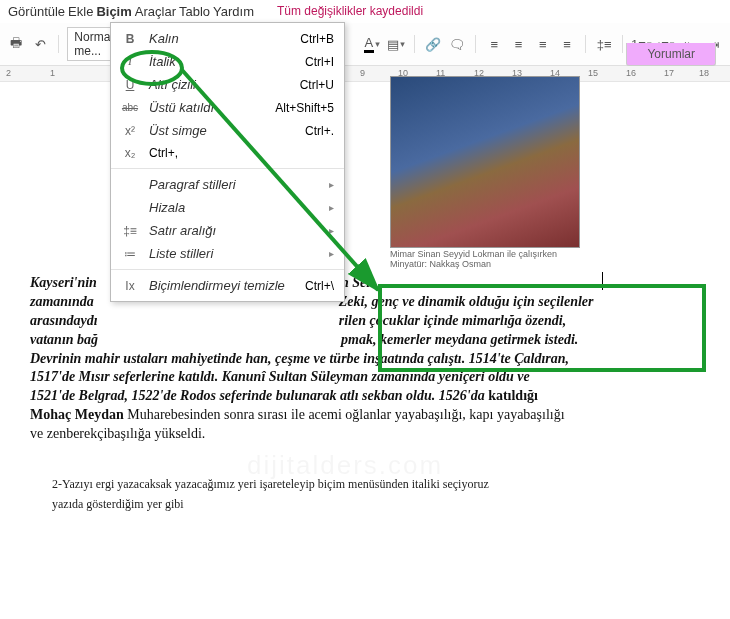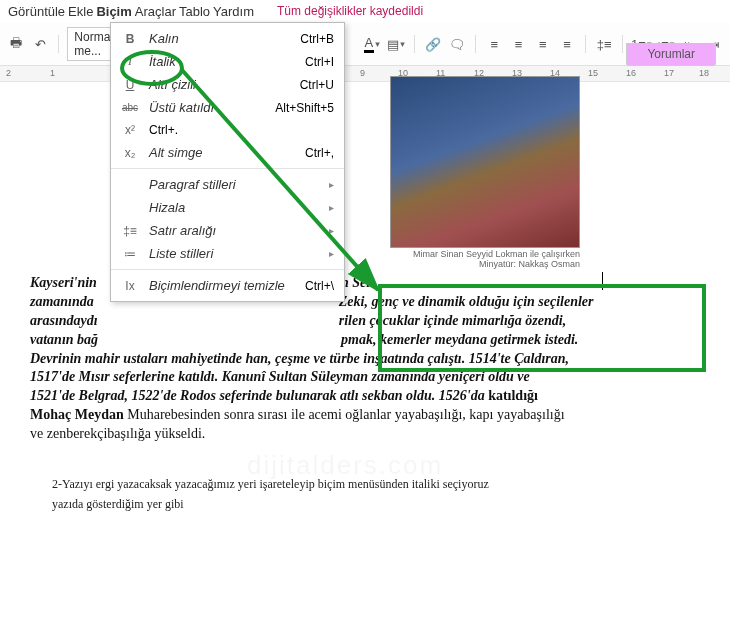--- a/index.html
+++ b/index.html
@@ -108,21 +108,21 @@
     top: 76px;
     width: 190px;
     height: 190px;
     z-index: 5;
   }
   .fig-img {
     width: 190px; height: 172px;
     background: linear-gradient(160deg,#2a4a7a 0%, #4a6aa0 40%, #8a6a40 55%, #a05050 75%, #7a3030 100%);
     border: 1px solid #999;
   }
-  .fig-cap { font-size: 9px; color:#666; line-height:1.1; padding-top:2px;text-align:right;}
+  .fig-cap { font-size: 9px; color:#666; line-height:1.1; padding-top:2px;}
   .body-text {
     position:absolute;
     top: 274px;
     left: 30px;
     width: 680px;
     font-family: Georgia, 'Times New Roman', serif;
     font-size: 14px;
     line-height: 1.35;
     color: #111;
   }
@@ -228,25 +228,25 @@
     <span class="label">Altı çizili</span>
     <span class="shortcut">Ctrl+U</span>
   </div>
   <div class="dd-item">
     <span class="icon" style="text-decoration:line-through;font-size:10px">abc</span>
     <span class="label">Üstü katıldı</span>
     <span class="shortcut">Alt+Shift+5</span>
   </div>
   <div class="dd-item">
     <span class="icon">x²</span>
+    <span class="label">Üst simge</span>
     <span class="shortcut">Ctrl+.</span>
   </div>
   <div class="dd-item">
     <span class="icon">x₂</span>
-    <span class="label">Alt simge</span>
     <span class="shortcut">Ctrl+,</span>
   </div>
   <div class="dd-sep"></div>
   <div class="dd-item">
     <span class="icon"></span>
     <span class="label">Paragraf stilleri</span>
     <span class="dd-arrow">▸</span>
   </div>
   <div class="dd-item">
     <span class="icon"></span>

